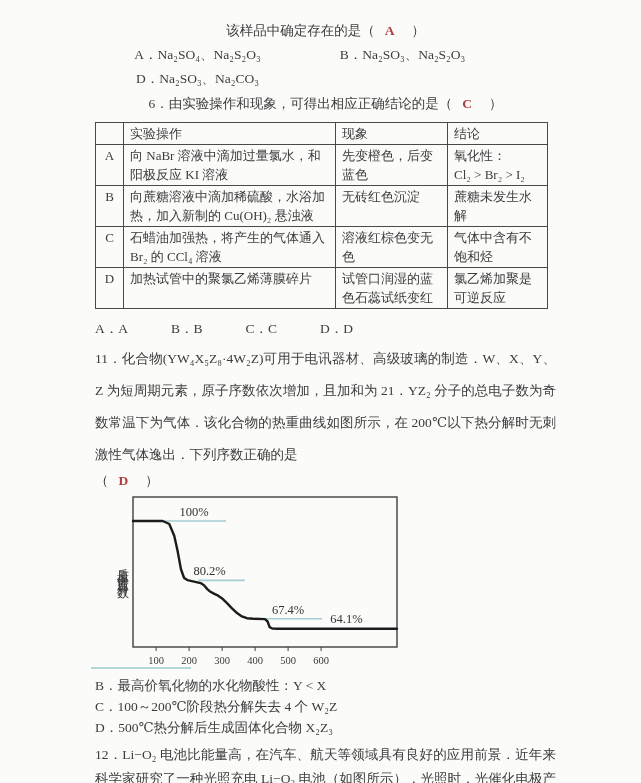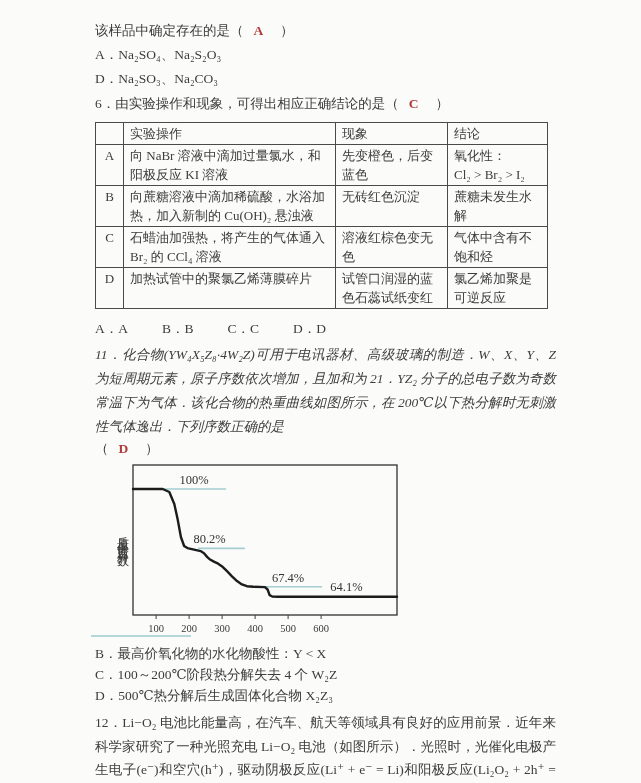--- a/index.html
+++ b/index.html
@@ -6,33 +6,33 @@
   html,body { width:641px; height:783px; }
   body {
     background:#fbfbfa;
     color:#3c3c3c;
     font-family:"Liberation Serif","DejaVu Serif",serif;
     font-size:13.5px;
     overflow:hidden;
   }
   .page { padding:18px 85px 6px 95px; width:641px; }
 
-  .line { line-height:25px; white-space:nowrap; }
-  .opt-row { display:flex; line-height:24px; }
+  .line { line-height:25px; white-space:nowrap;text-align:center; }
+  .opt-row { display:flex; line-height:24px;text-align:center; }
   .opt-row .opt { width:205px; }
-  .para { line-height:24px; text-align:justify;font-style:italic; }
+  .para { line-height:32px; text-align:justify; }
 
   .ans { color:var(--ans,#b23b3b); font-weight:bold; margin:0 16px 0 10px; letter-spacing:1px; }
 
   table.qtable { border-collapse:collapse; width:452px; margin:6px 15px 8px 0; font-size:13px; table-layout:fixed; }
   table.qtable th, table.qtable td { border:1px solid #4a4a4a; padding:1px 6px; line-height:19px; vertical-align:top; font-weight:normal; text-align:left; }
   table.qtable td.rowkey { text-align:center; }
   td.pre { white-space:pre-line; }
 
-  .answer-row { display:flex; gap:34px; line-height:24px; margin:2px 0 2px 0; }
+  .answer-row { display:flex; gap:43px; line-height:24px; margin:2px 0 2px 0; }
 
   .paren-line { line-height:17px; margin:1px 0 4px 0; }
 
   figure.chart { position:relative; display:flex; margin:6px 0 2px 12px; }
   .ylabel {
     writing-mode:vertical-rl; text-orientation:upright;
     font-size:12px; letter-spacing:3px; color:#3a3a3a;
     height:150px; margin-top:8px; width:24px; text-align:center;
   }
   .artifact-line { position:absolute; left:-16px; top:172px; width:100px; height:2px; background:var(--teal,#aed3d6); opacity:.8; }
@@ -43,20 +43,21 @@
 </head>
 <body>
 
 <div class="page">
 
   <p class="line"><span>该样品中确定存在的是（</span><span class="ans">A</span><span>）</span></p>
 
   <div id="q9-options">
       <div class="opt-row">
         <span class="opt">A．Na₂SO₄、Na₂S₂O₃</span>
+        <span class="opt">B．Na₂SO₃、Na₂S₂O₃</span>
       </div>
       <div class="opt-row">
         <span class="opt">D．Na₂SO₃、Na₂CO₃</span>
       </div>
     </div>
 
   <p class="line"><span>6．由实验操作和现象，可得出相应正确结论的是（</span><span class="ans">C</span><span>）</span></p>
 
   <table class="qtable">
     <colgroup>

